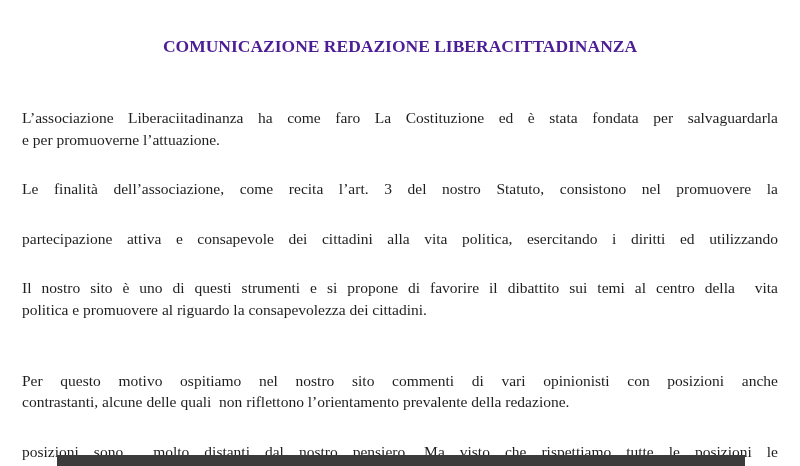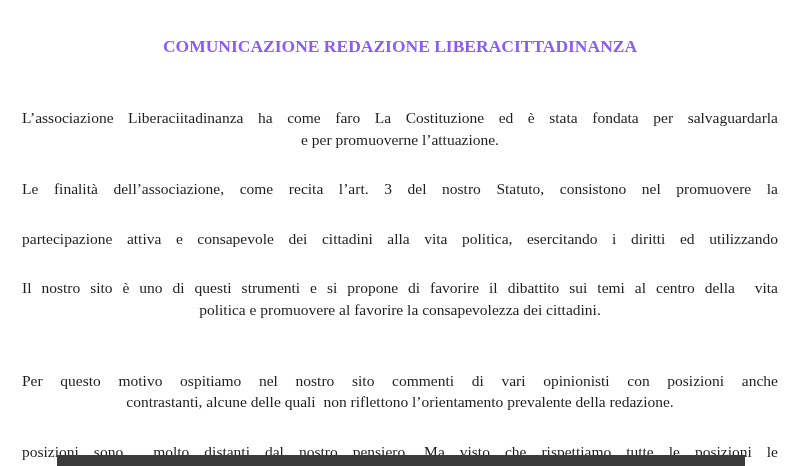--- a/index.html
+++ b/index.html
@@ -21,37 +21,37 @@
     right: 22px;
     top: 36px;
   }
 
   .title {
     font-size: 17.5px;
     font-weight: bold;
     text-align: center;
     line-height: 21.5px;
     height: 21.5px;
-    color: #8b5cf6;
+    color: #4c1d95;
     white-space: nowrap;
   }
 
   .spacer { height: 21.5px; }
 
   .ln {
     font-size: 15.5px;
     line-height: 21.5px;
     height: 21.5px;
     overflow: hidden;
   }
 
   
   .j { text-align: justify; text-align-last: justify; margin-top: 28px; }
   
-  .l { text-align: center; }
+  .l { text-align: left; }
 
   .bottom-bar {
     position: absolute;
     left: 57px;
     bottom: 0;
     width: 688px;
     height: 11px;
     background: #3b3b3b;
   }
 </style>
@@ -64,21 +64,21 @@
     <div class="title">COMUNICAZIONE REDAZIONE LIBERACITTADINANZA</div>
 
     <div class="spacer"></div>
 
     <div>
       <div class="ln j">L’associazione Liberaciitadinanza ha come faro La Costituzione ed è stata fondata per salvaguardarla</div>
       <div class="ln l">e per promuoverne l’attuazione.</div>
       <div class="ln j">Le finalità dell’associazione, come recita l’art. 3 del nostro Statuto, consistono nel promuovere la</div>
       <div class="ln j">partecipazione attiva e consapevole dei cittadini alla vita politica, esercitando i diritti ed utilizzando</div>
       <div class="ln j">Il nostro sito è uno di questi strumenti e si propone di favorire il dibattito sui temi al centro della&nbsp; vita</div>
-      <div class="ln l">politica e promuovere al favorire la consapevolezza dei cittadini.</div>
+      <div class="ln l">politica e promuovere al riguardo la consapevolezza dei cittadini.</div>
     </div>
 
     <div class="spacer"></div>
 
     <div>
       <div class="ln j">Per questo motivo ospitiamo nel nostro sito commenti di vari opinionisti con posizioni anche</div>
       <div class="ln l">contrastanti, alcune delle quali&nbsp; non riflettono l’orientamento prevalente della redazione.</div>
       <div class="ln j">posizioni sono&nbsp; molto distanti dal nostro pensiero. Ma visto che rispettiamo tutte le posizioni le</div>
       <div class="ln l">contrastanti.</div>
     </div>

